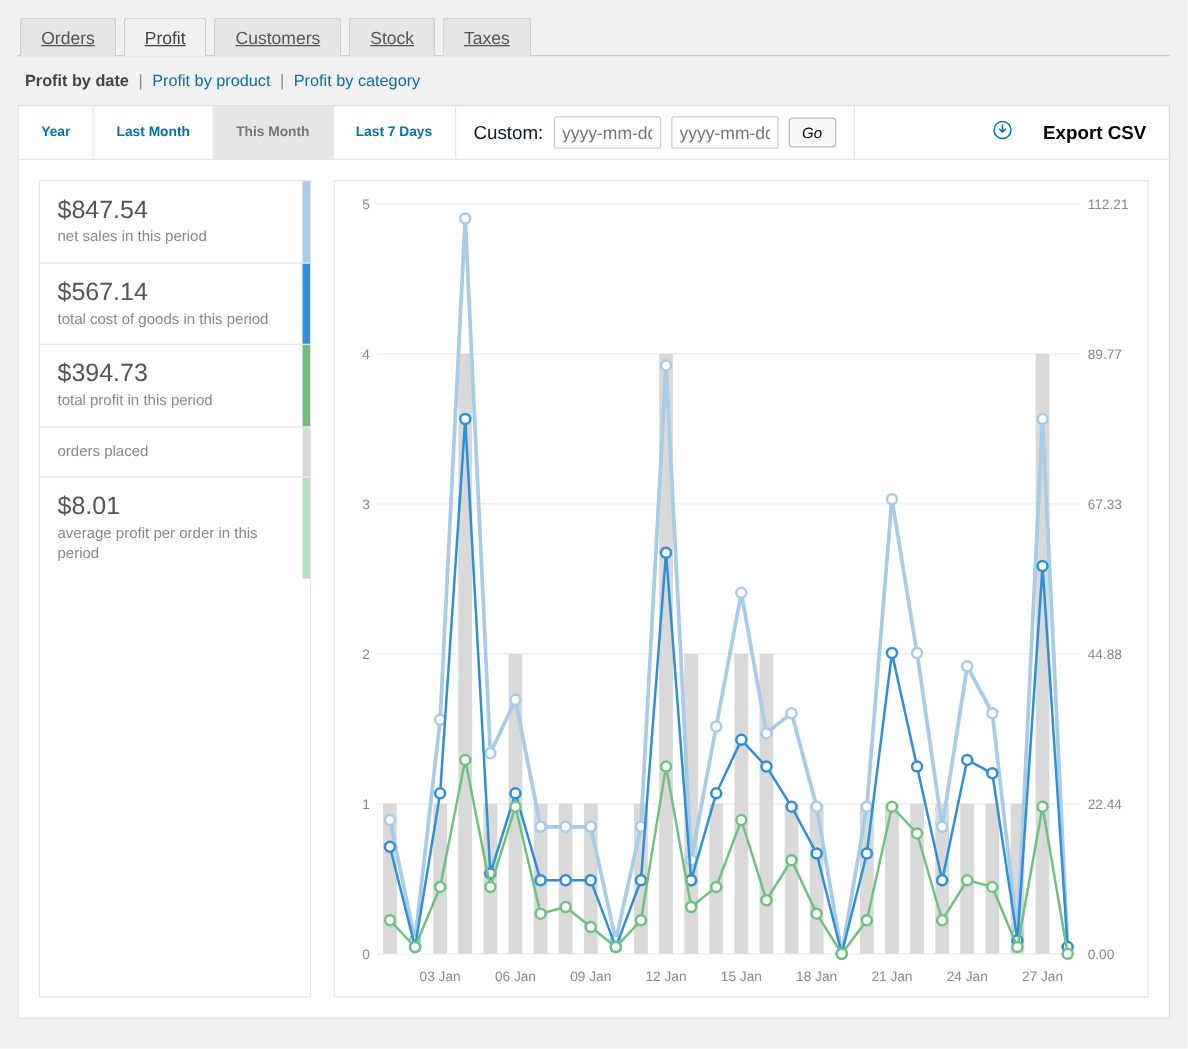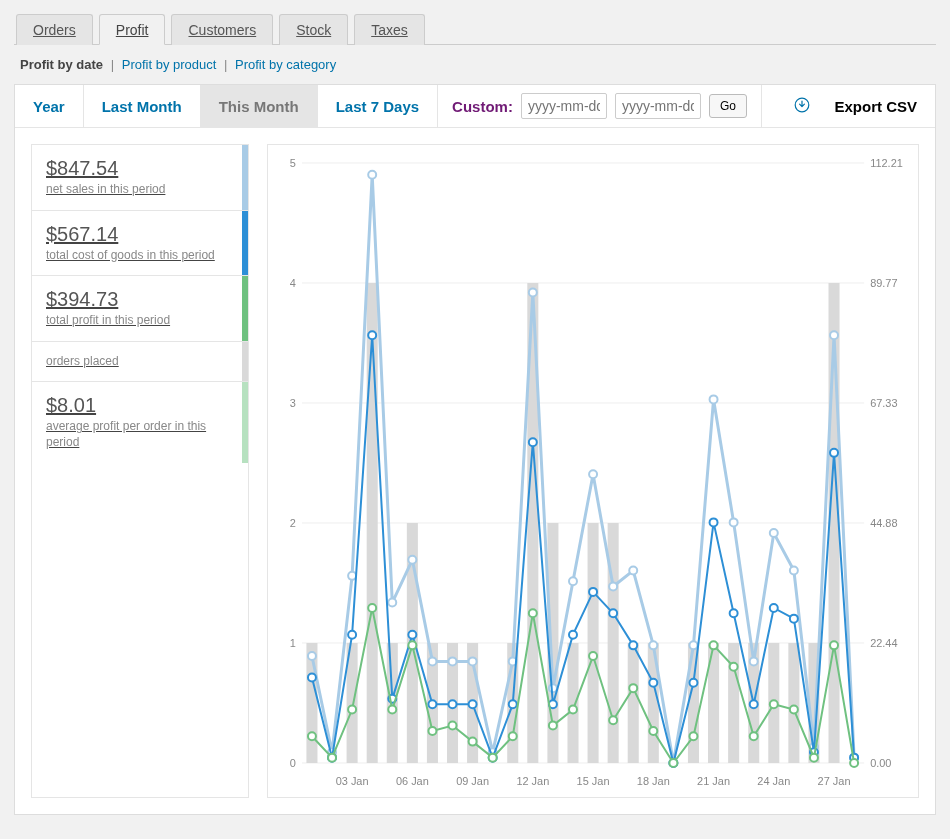--- a/index.html
+++ b/index.html
@@ -52,55 +52,56 @@
   .range-bar {
     display: flex;
     align-items: stretch;
     border-bottom: 1px solid #e5e5e5;
   }
   .range-tab {
     padding: 12px 18px;
     color: #0073aa;
     cursor: pointer;
     border-right: 1px solid #e5e5e5;
-    font-size: 15px;
+    font-size: 11px;
     font-weight: 600;
     display: flex;
     align-items: center;
     text-align: center;
   }
   .range-tab.active {
     color: #777;
     background: #e5e5e5;
   }
   .custom-cell {
     display: flex;
     align-items: center;
     gap: 8px;
     padding: 8px 14px;
     border-right: 1px solid #e5e5e5;
     font-size: 15px;
   }
-  .custom-cell .lbl { font-weight: 700; color: #701a75; }
+  .custom-cell .lbl { font-weight: 400; color: #0f172a; }
   .custom-cell input[type="text"] {
     width: 86px;
     font-size: 14px;
     color: #aaa;
     border: 1px solid #ccc;
     padding: 4px 6px;
     background: #fff;
     border-radius: 2px;
   }
   .go-btn {
     border: 1px solid #bbb;
     background: #f7f7f7;
     padding: 4px 10px;
     font-size: 12px;
     border-radius: 3px;
     cursor: pointer;
+    font-style: italic;
   }
   .spacer { flex: 1; }
   .export-cell {
     display: flex;
     align-items: center;
     gap: 24px;
     padding: 0 18px;
     color: #000000;
     cursor: pointer;
     font-size: 15px;
@@ -118,21 +119,20 @@
     border: 1px solid #e5e5e5;
   }
   .stat-item {
     display: flex;
     border-bottom: 1px solid #e5e5e5;
   }
   .stat-item:last-child { border-bottom: none; }
   .stat-text {
     padding: 12px 14px;
     flex: 1;
-    text-decoration: underline;
   }
   .stat-value { font-size: 20px; color: #555; margin-bottom: 2px; }
   .stat-label { font-size: 12px; color: #888; line-height: 1.3; }
   .stat-bar { width: 6px; }
   
   .chart-col { flex: 1; border: 1px solid #e5e5e5; padding: 8px 6px 4px; }
   .chart-svg { width: 100%; height: 640px; display: block; }
   .axis-label { font-size: 11px; fill: #888; }
   .bar { fill: #d9d9d9; }
   .grid-line { stroke: #eee; stroke-width: 1; }

